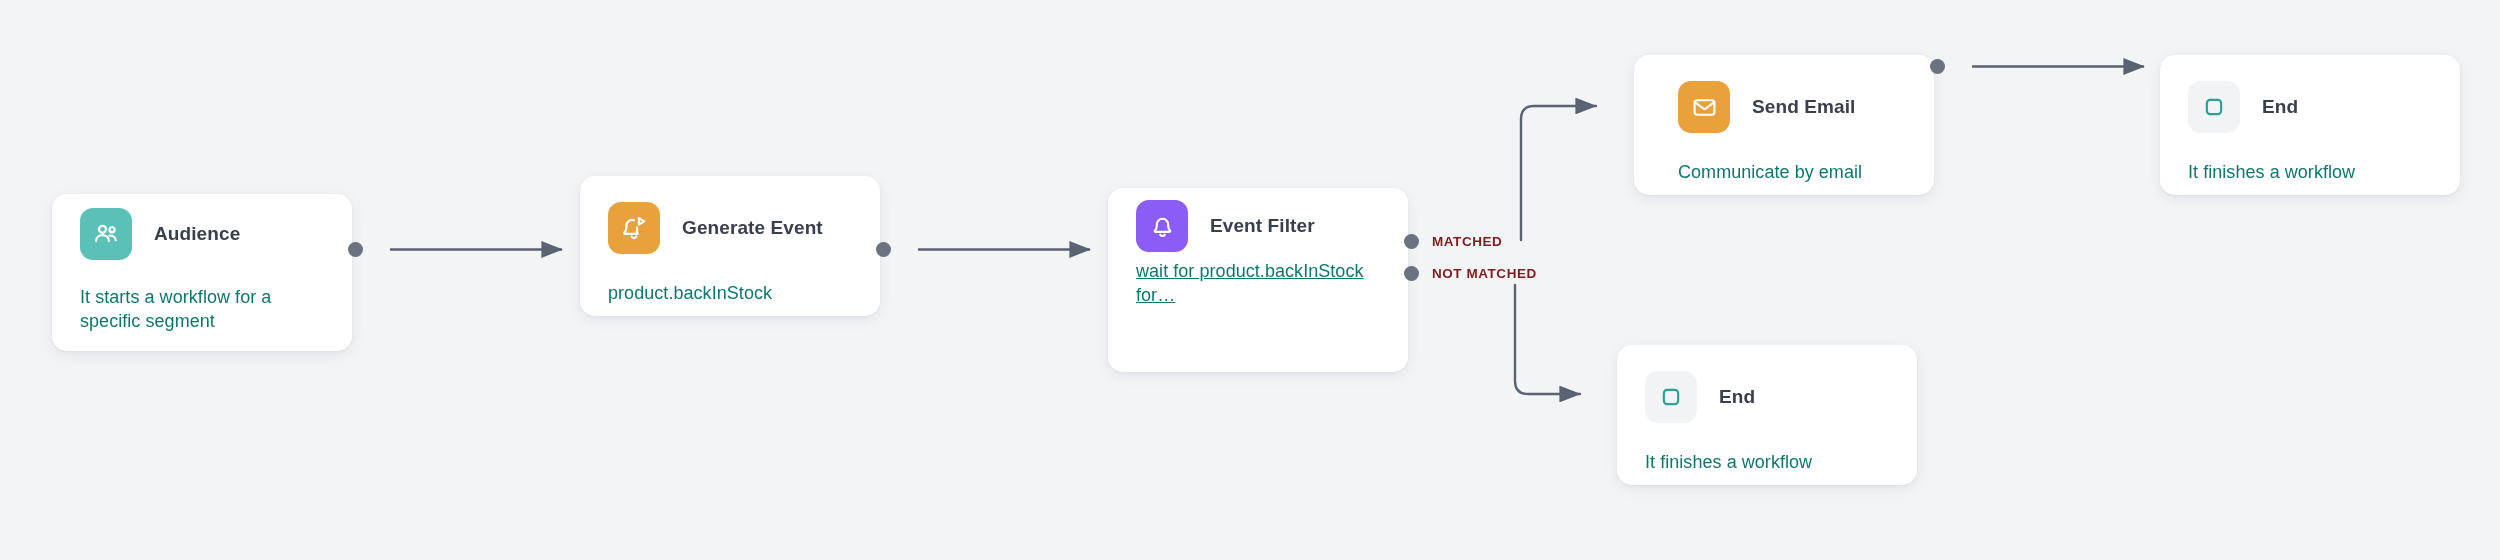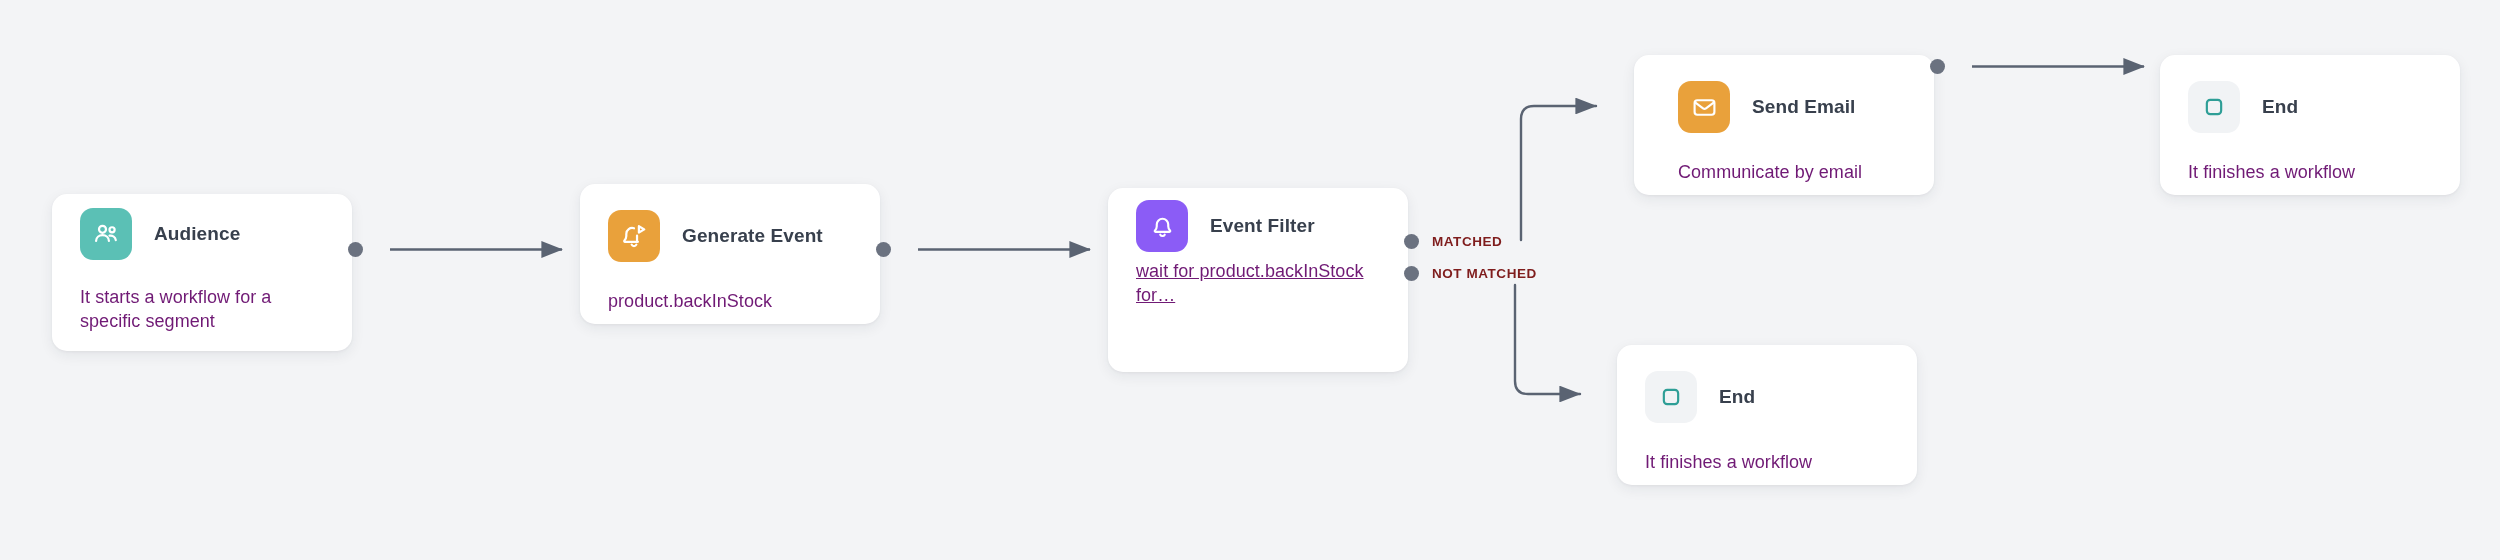--- a/index.html
+++ b/index.html
@@ -33,30 +33,30 @@
   .node-title{
     margin-left:22px;
     font-size:19px;
     font-weight:bold;
     color:#38404d;
     letter-spacing:.1px;
     white-space:nowrap;
   }
   .node-desc{
     font-size:18px;
-    color:#701a75;
+    color:#0f766e;
     line-height:1.33;
     letter-spacing:.05px;
   }
 
   
   #node-audience{left:52px;top:194px;width:300px;height:157px;padding:14px 28px;}
   #node-audience .node-desc{margin-top:26px;width:225px;}
 
-  #node-generate-event{left:580px;top:184px;width:300px;height:140px;padding:26px 28px;}
+  #node-generate-event{left:580px;top:176px;width:300px;height:140px;padding:26px 28px;}
   #node-generate-event .node-desc{margin-top:28px;}
 
   #node-event-filter{left:1108px;top:188px;width:300px;height:184px;padding:12px 28px;}
   #node-event-filter .node-desc{margin-top:8px;width:250px;text-decoration:underline;}
 
   #node-send-email{left:1634px;top:55px;width:300px;height:140px;padding:26px 44px;}
   #node-send-email .node-desc{margin-top:28px;}
 
   #node-end-top{left:2160px;top:55px;width:300px;height:140px;padding:26px 28px;}
   #node-end-top .node-desc{margin-top:28px;}

